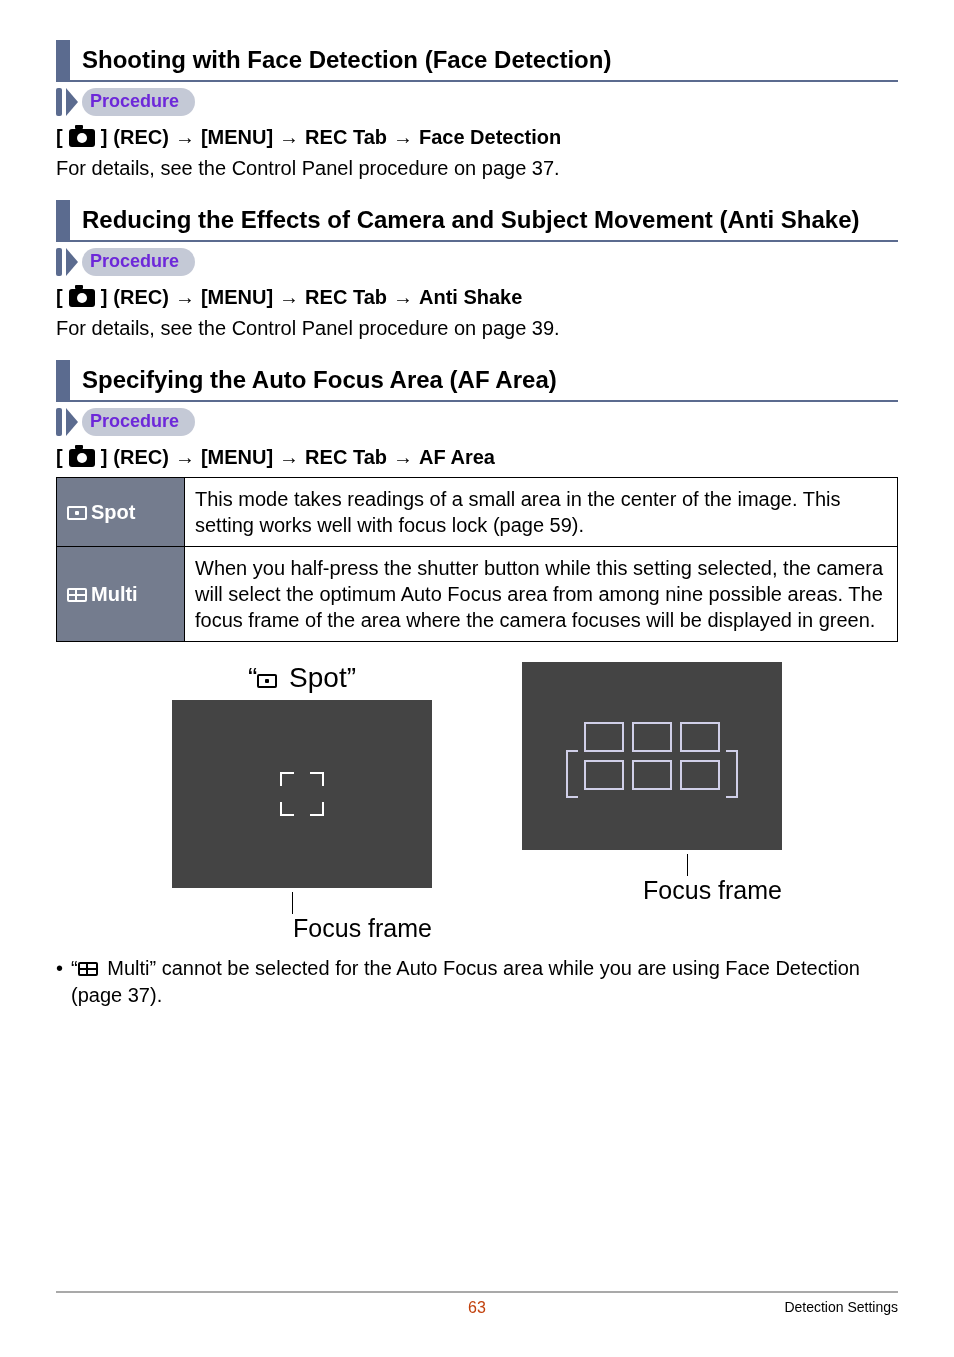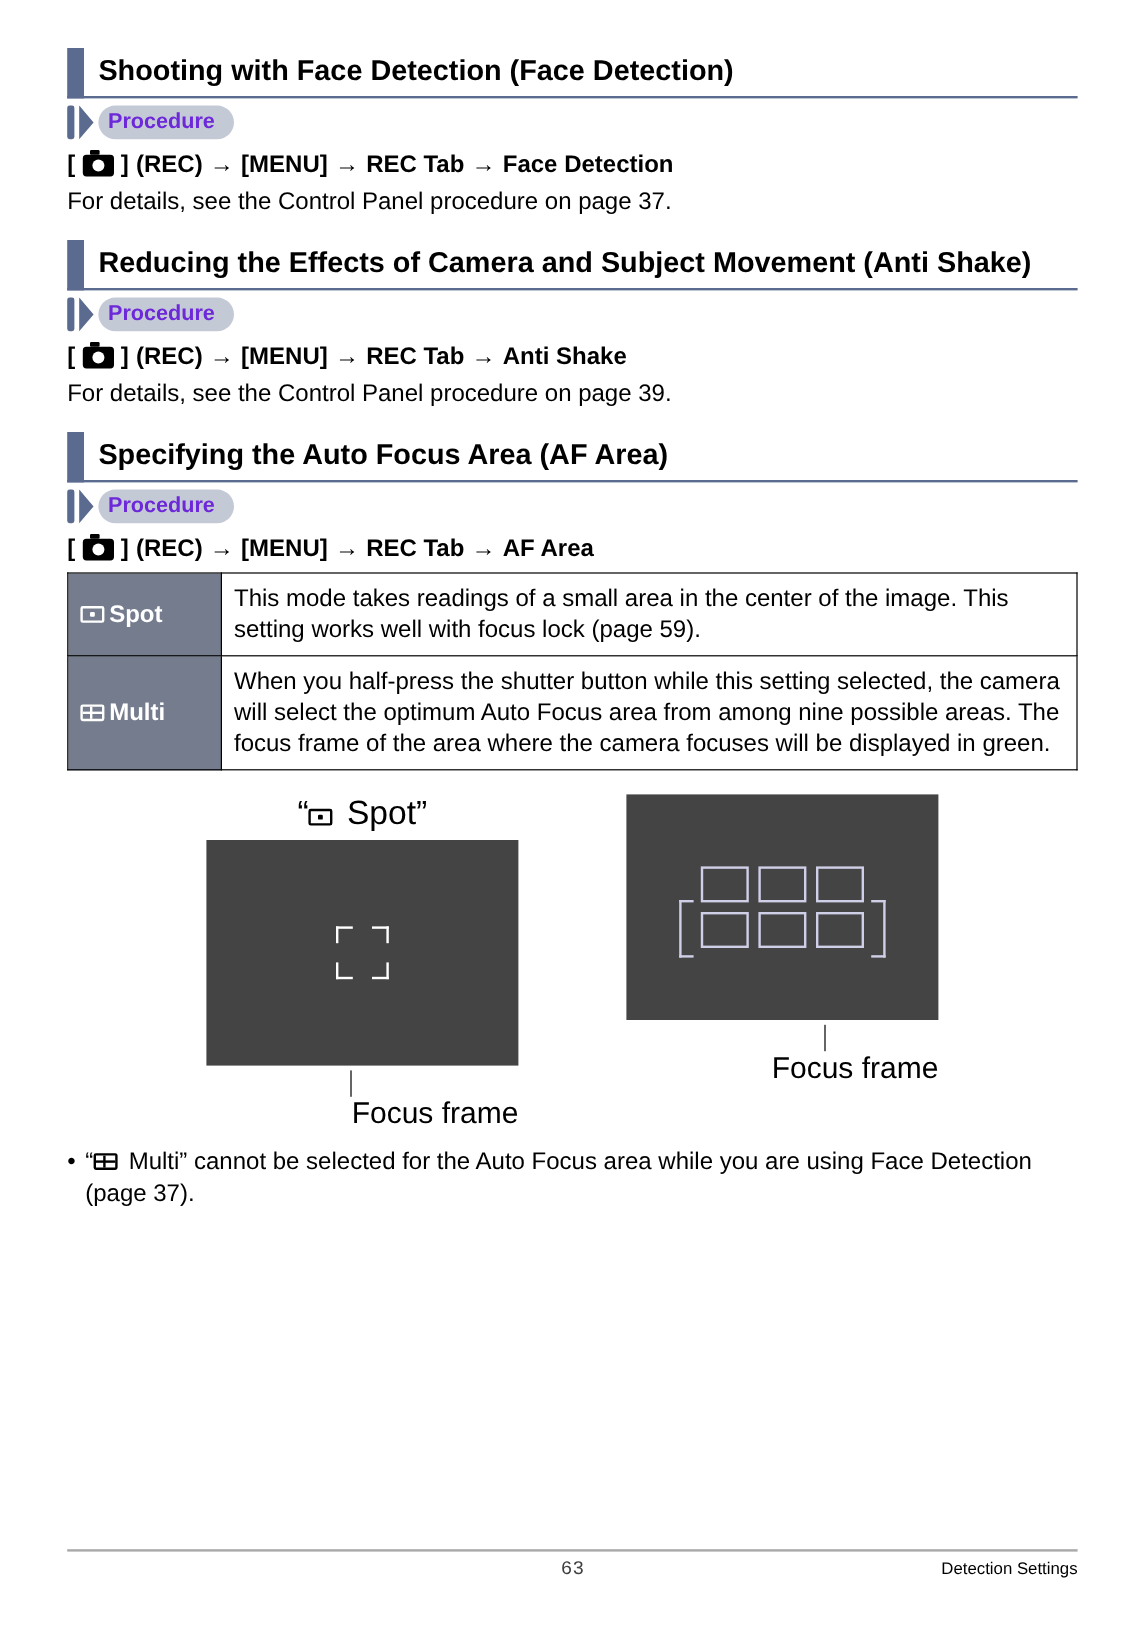--- a/index.html
+++ b/index.html
@@ -209,21 +209,21 @@
       bottom: 40px;
       left: 56px; right: 56px;
     }
     .footer-hr { border: none; border-top: 2px solid #a9a9a9; margin-bottom: 6px; }
     .footer-row {
       display: flex;
       justify-content: center;
       position: relative;
       font-size: 16px;
     }
-    .footer-page { color: #404040; font-family: Liberation Mono, monospace; }
+    .footer-page { color: #c2410c; }
     .footer-adv { position: absolute; right: 0; color: #000; font-size: 14px; }
   </style>
 </head>
 <body>
 
 
 
 
 <div class="section-h2">Shooting with Face Detection (Face Detection)</div>
 

